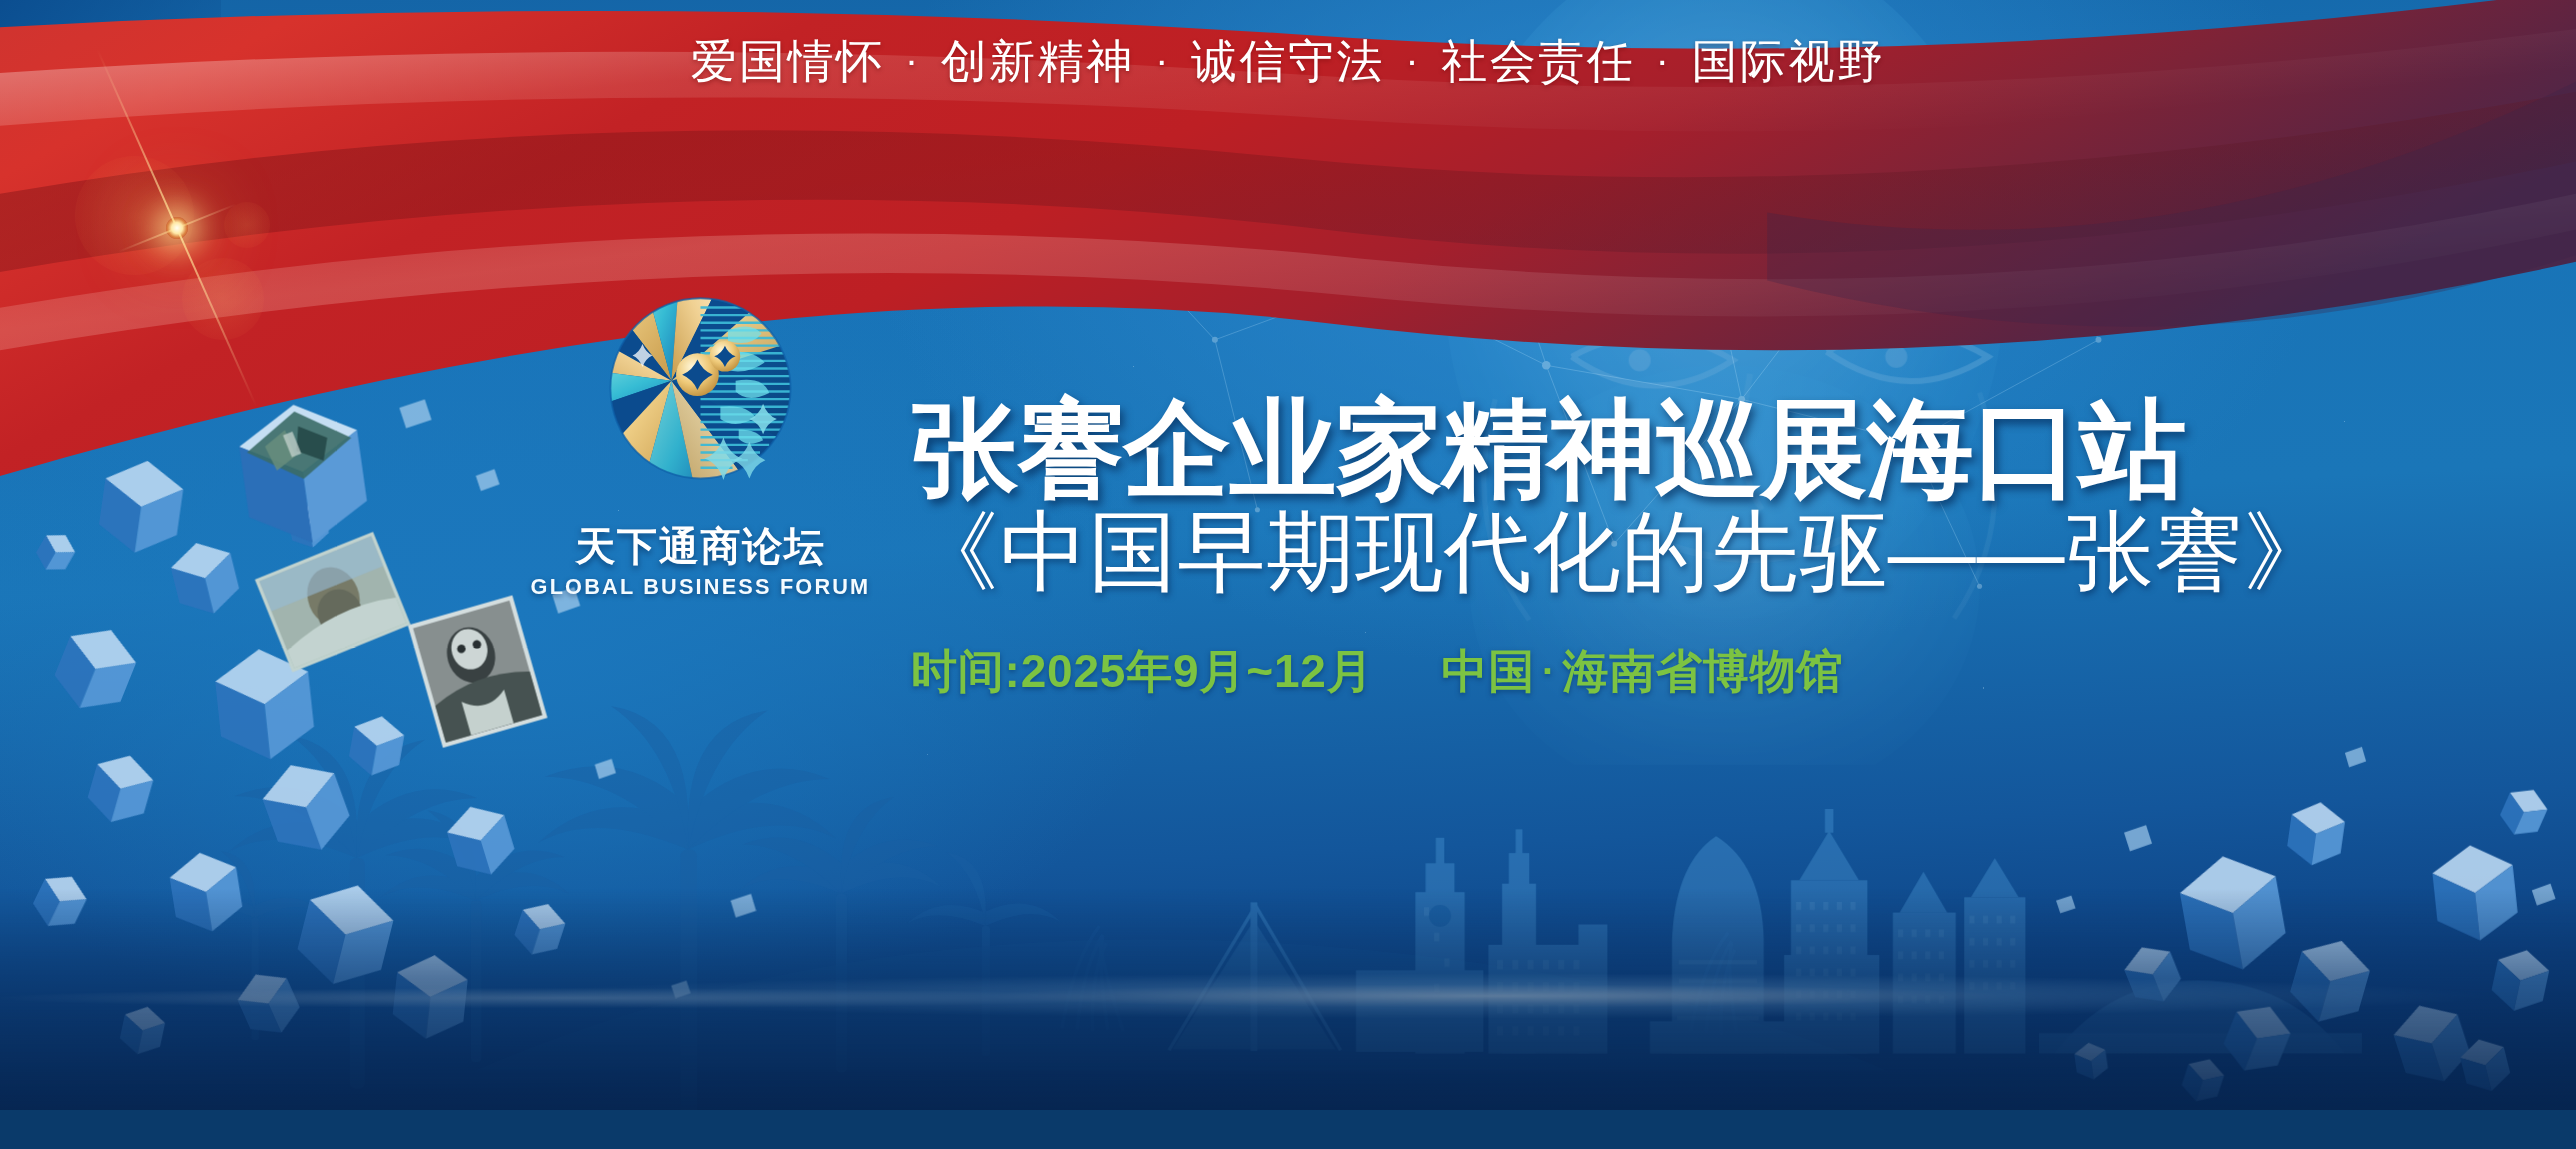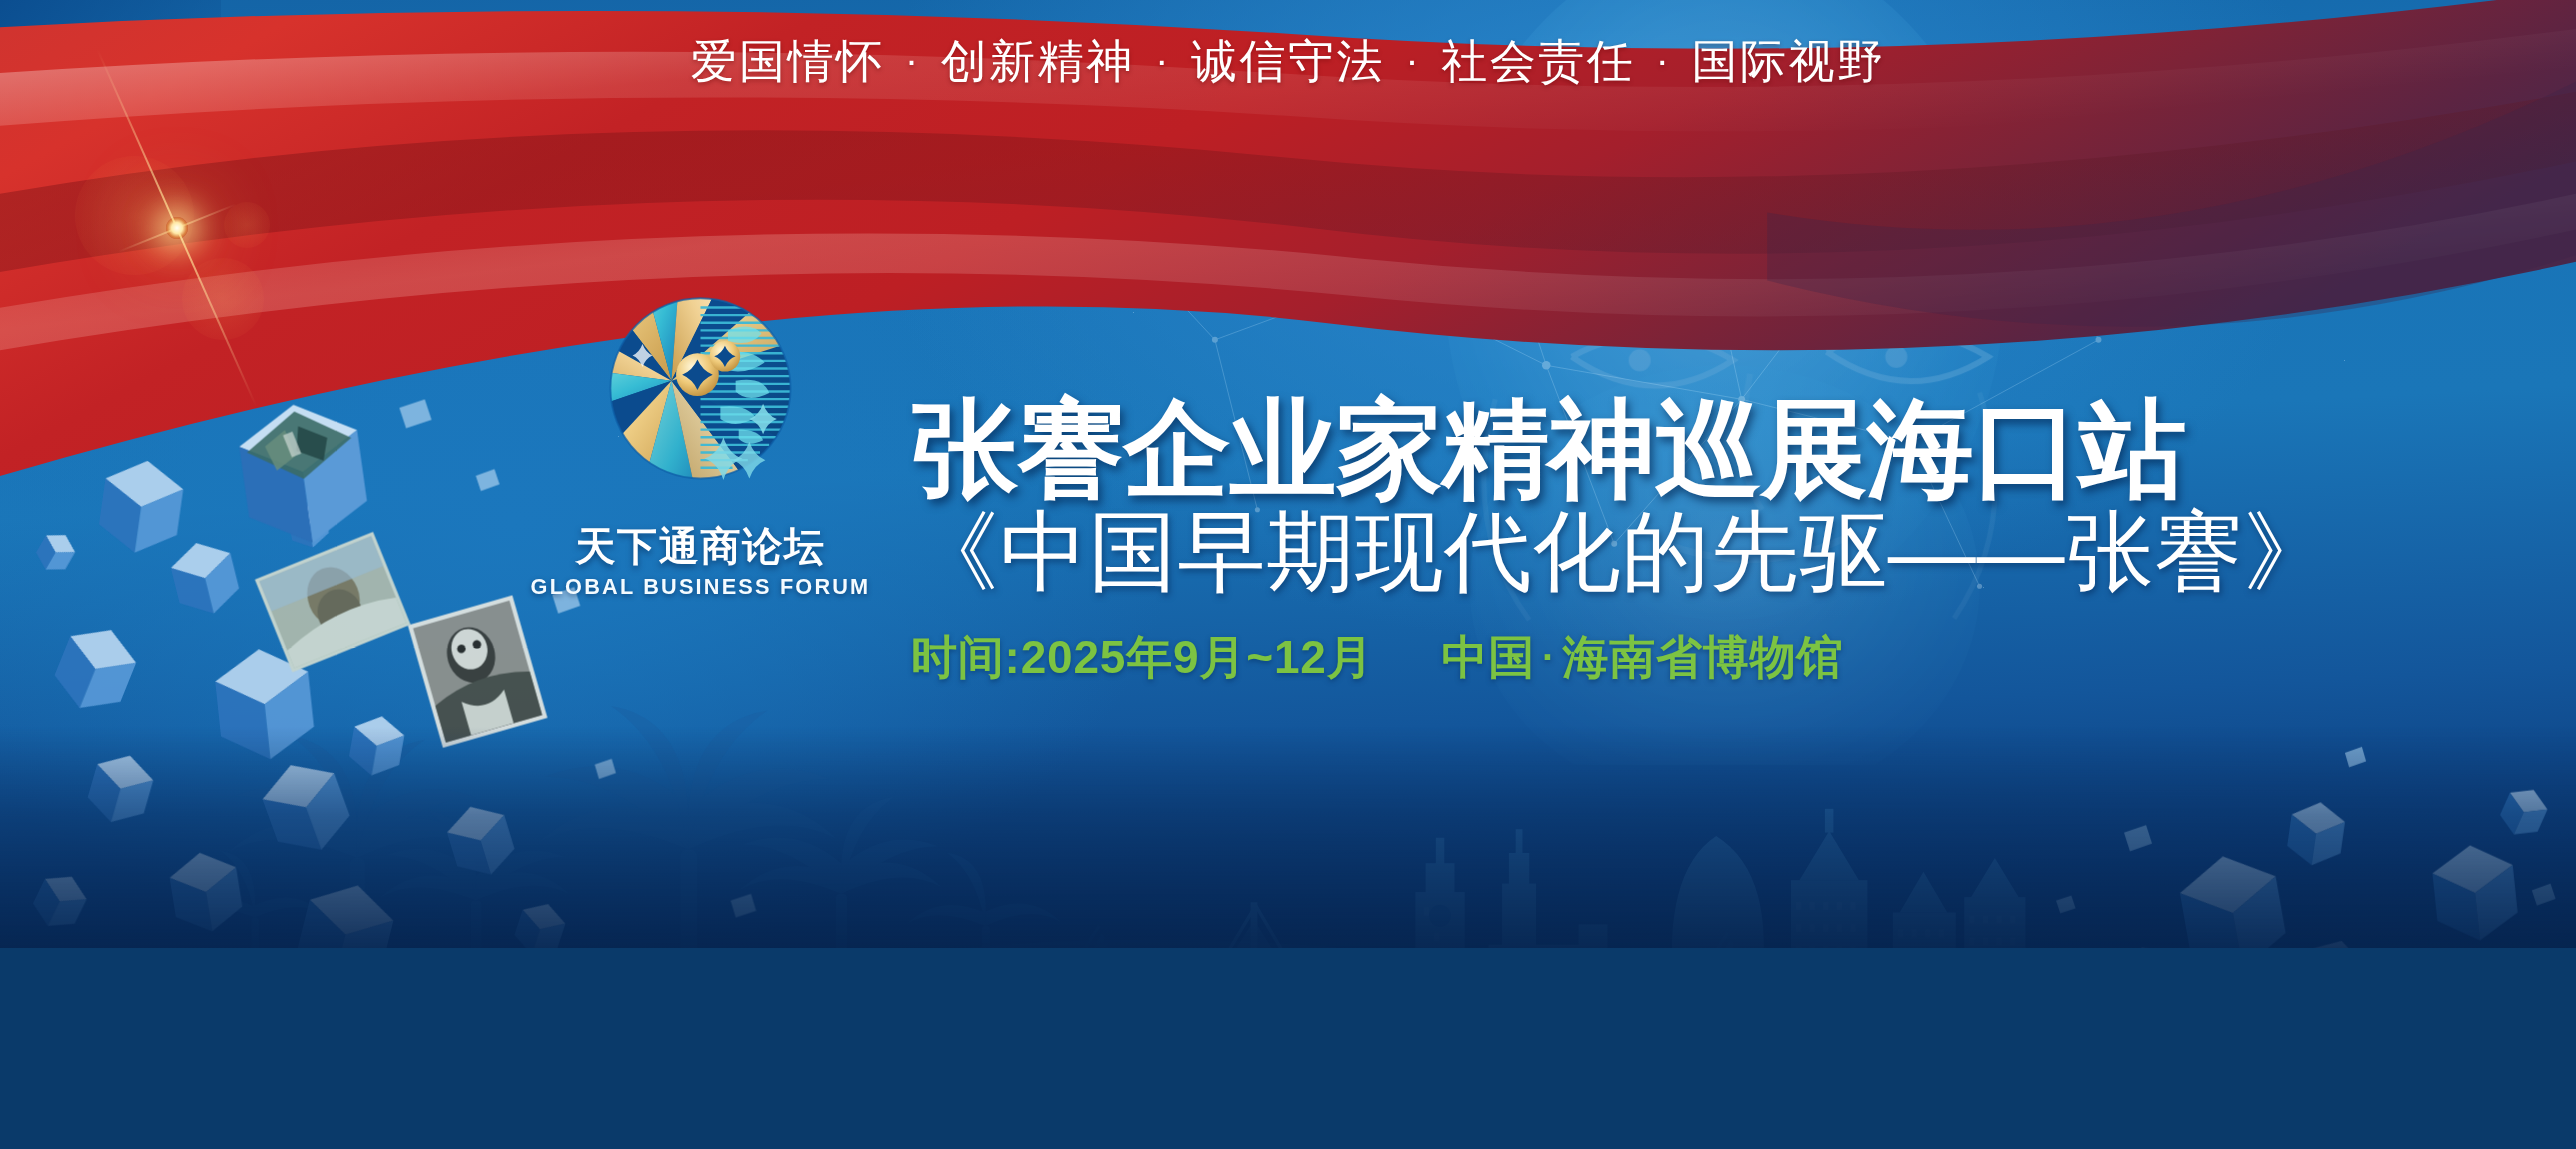--- a/index.html
+++ b/index.html
@@ -3,21 +3,21 @@
 <meta charset="utf-8">
 <title>Banner</title>
 <style>
   * { margin:0; padding:0; box-sizing:border-box; }
   html,body { background:#0a3a6a; }
   body { font-family:"Liberation Sans","DejaVu Sans",sans-serif; }
 
   #stage {
     position:relative;
     width:2576px;
-    height:948px;
+    height:1110px;
     overflow:hidden;
     background:#1668b0;
   }
 
   
   .layer { position:absolute; inset:0; }
 
   
   #bg-base {
     background:
@@ -163,21 +163,21 @@
     margin-top:25.5px;
     color:#ffffff;
     font-size:107px;
     line-height:1.05;
     font-weight:bold;
     letter-spacing:-0.8px;
     white-space:nowrap;
     text-shadow:3.4px 5.1px 8.5px rgba(0,32,76,.62);
   }
   #meta-row {
-    margin-top:29px;
+    margin-top:43px;
     display:flex;
     align-items:baseline;
     white-space:nowrap;
   }
   #meta-row .meta-item {
     color:#7cc342;
     font-size:46px;
     font-weight:bold;
     letter-spacing:0.8px;
     text-shadow:0 1.7px 5.1px rgba(0,40,90,.5);

